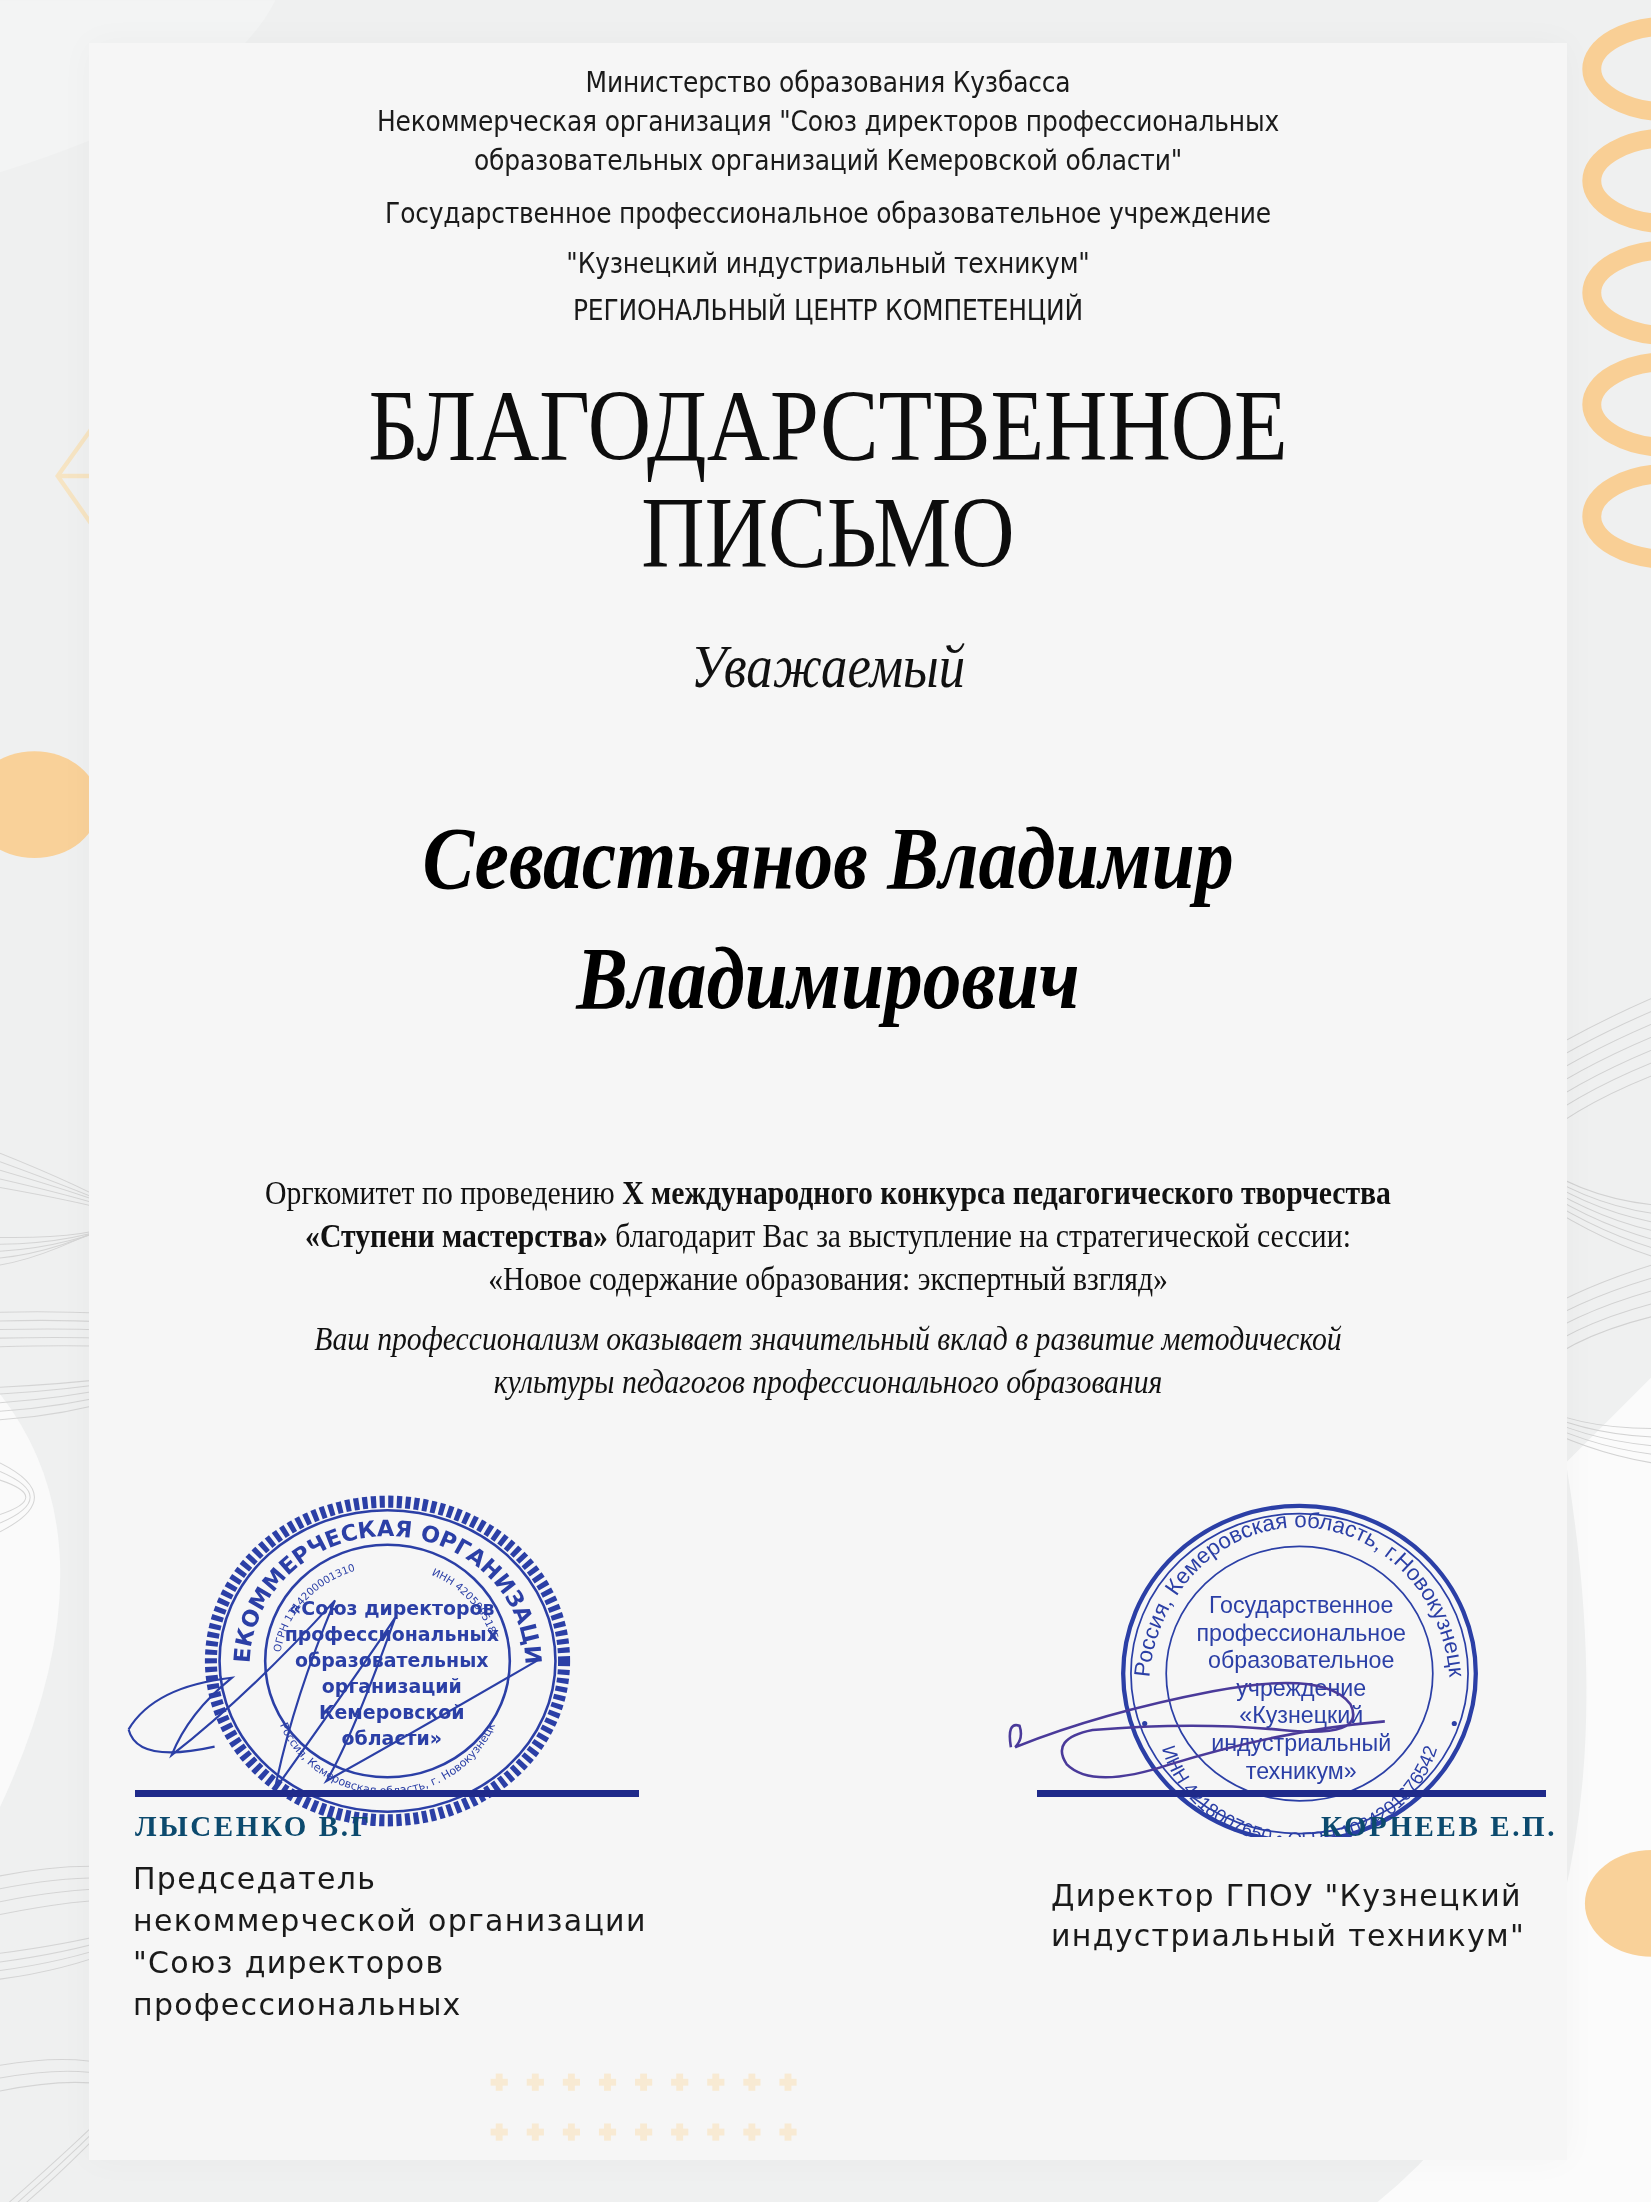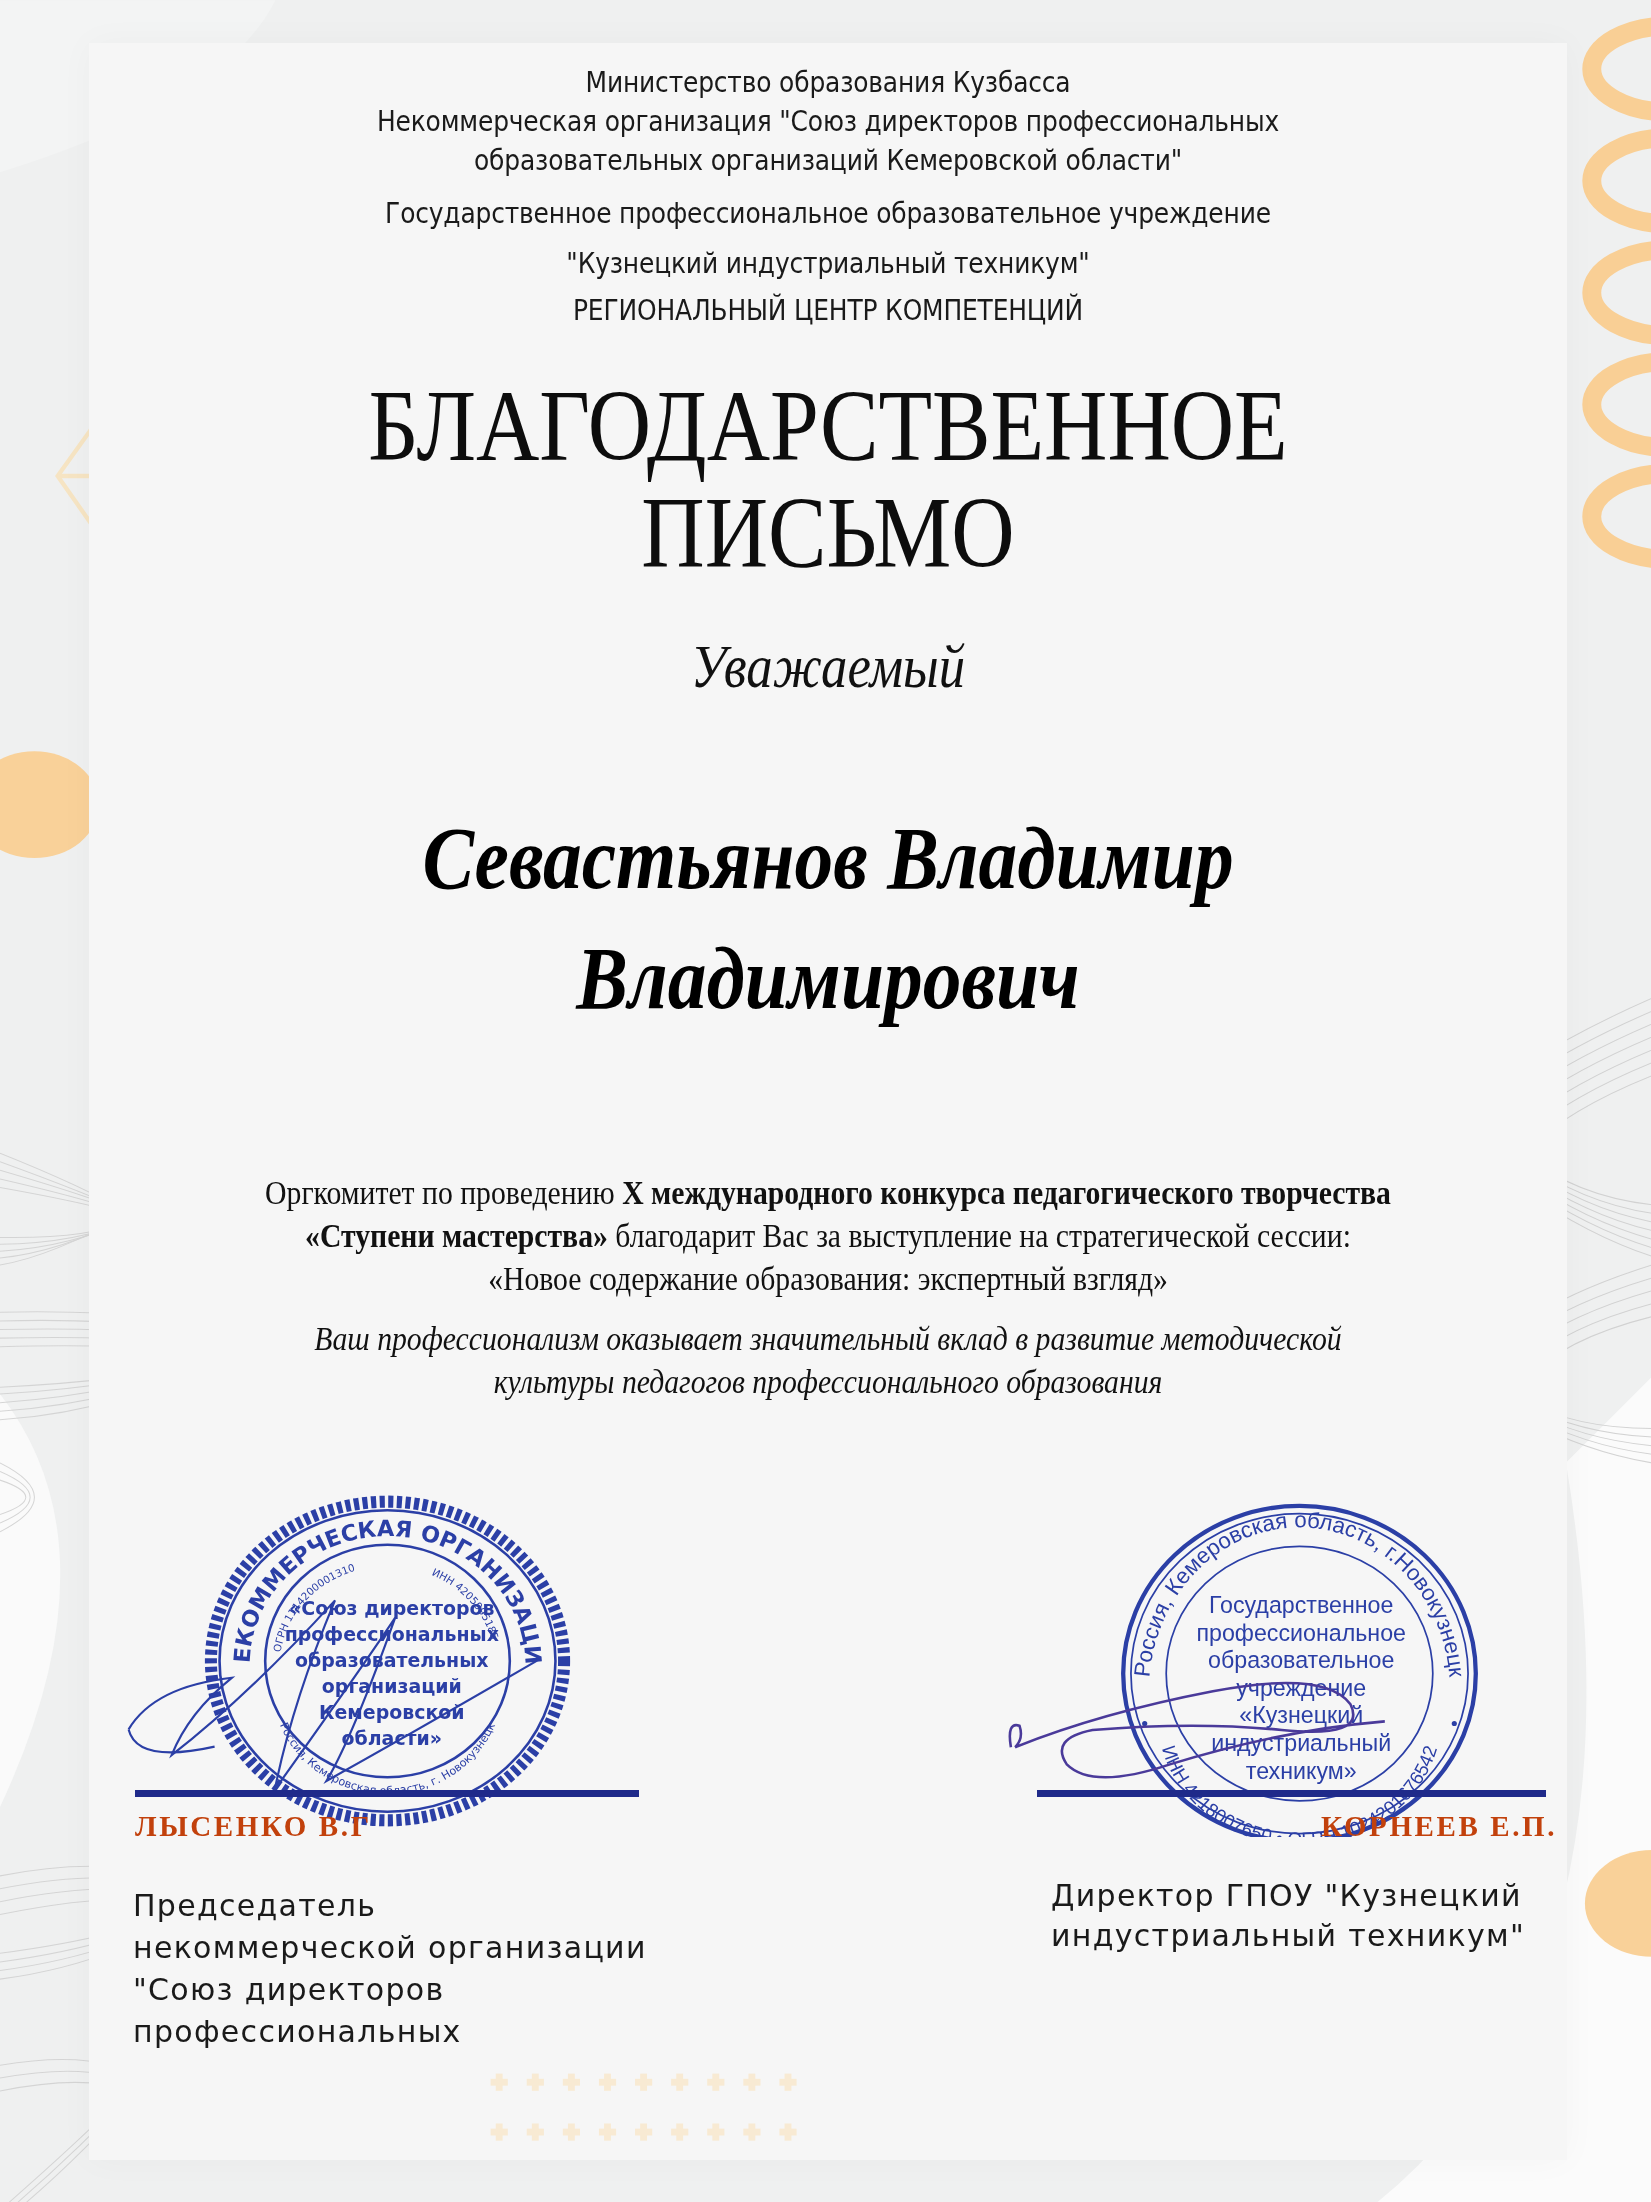--- a/index.html
+++ b/index.html
@@ -34,21 +34,21 @@
           font-size: 89px; color: #000; transform: scaleX(0.87); white-space: nowrap; line-height: 1; }
 
   .body-line { position: absolute; left: 89px; width: 1478px; text-align: center;
                font-family: "Liberation Serif", serif; font-size: 33px; color: #111;
                transform: scaleX(0.9); white-space: nowrap; line-height: 1; }
   .body-line b { font-weight: bold; }
   .body-italic { font-style: italic; }
 
   .sign-bar { position: absolute; height: 6.9px; background: #1f2a8a; }
   .sign-name { position: absolute; font-family: "Liberation Serif", serif; font-weight: bold;
-               font-size: 29px; letter-spacing: 2.6px; color: #c2410c; white-space: nowrap; }
+               font-size: 29px; letter-spacing: 2.6px; color: #0c4a6e; white-space: nowrap; }
   .sign-role { position: absolute; font-family: "DejaVu Sans", sans-serif; font-size: 30px;
                color: #1a1a1a; line-height: 42px; letter-spacing: 1.3px; white-space: nowrap; }
   .sign-role div { white-space: nowrap; }
 
   .stamp { position: absolute; }
 </style>
 </head>
 <body>
 
 <svg class="bg-layer" width="1652" height="2203" viewBox="0 0 1920 2560">
@@ -328,21 +328,21 @@
 <svg class="abs" style="left:998px;top:1661px;" width="447" height="138" viewBox="0 0 520 160">
   <path d="M15 100 Q10 70 25 75 Q30 90 20 100 Q120 60 250 35 Q380 10 410 50 Q430 90 330 80 Q230 70 110 80 Q60 90 80 120 Q110 150 200 120 Q330 80 450 70" fill="none" stroke="#4a3a9a" stroke-width="3"></path>
 </svg>
 
 <div class="sign-bar" style="left:135px;top:1790px;width:504px;"></div>
 <div class="sign-bar" style="left:1037px;top:1790px;width:509px;"></div>
 
 <div class="sign-name" style="left:135px;top:1810px;">ЛЫСЕНКО В.Г</div>
 <div class="sign-name" style="left:1285px;top:1810px;margin-left:36px;">КОРНЕЕВ Е.П.</div>
 
-<div class="sign-role" style="left:133px;top:1858px;margin-top:27px;">
+<div class="sign-role" style="left:133px;top:1858px;">
   <div>Председатель</div>
   <div>некоммерческой организации</div>
   <div>"Союз директоров</div>
   <div>профессиональных</div>
 </div>
 
 <div class="sign-role" style="left:1051px;top:1876px;line-height:40px;">
   <div>Директор ГПОУ "Кузнецкий</div>
   <div>индустриальный техникум"</div>
 </div>

